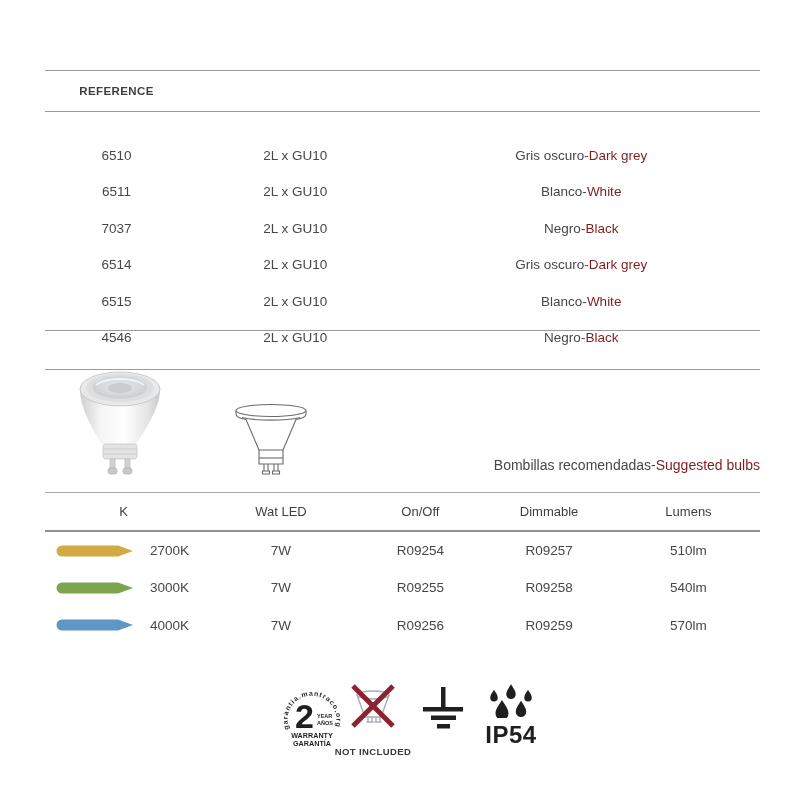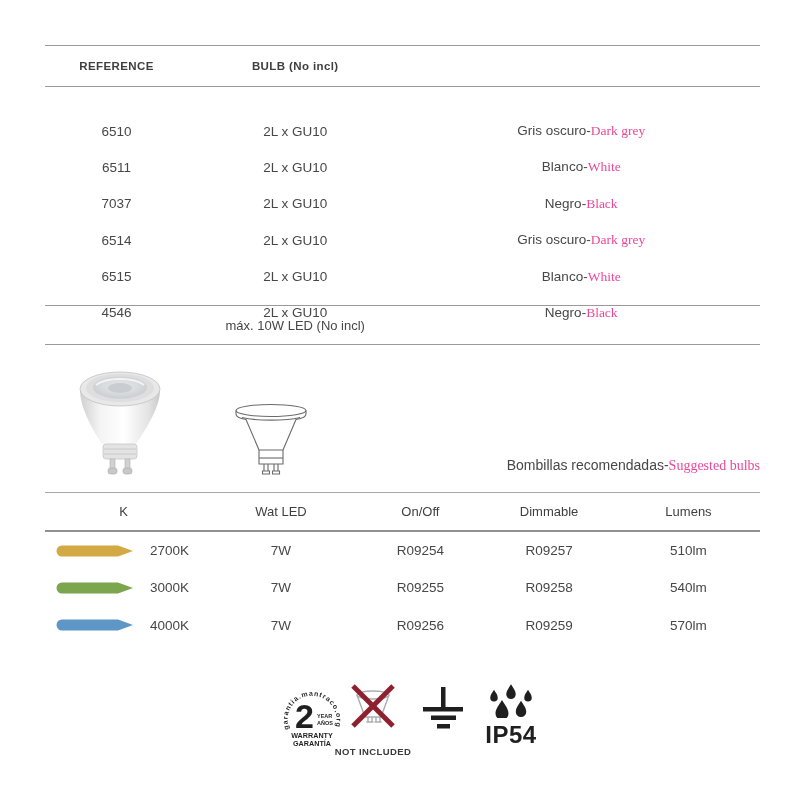--- a/index.html
+++ b/index.html
@@ -3,29 +3,29 @@
 <meta charset="utf-8">
 <style>
   html,body{margin:0;padding:0;}
   body{
     width:800px;height:800px;background:#ffffff;position:relative;
     font-family:"Liberation Sans", sans-serif;color:#474747;overflow:hidden;
   }
   
   .spec-table{position:absolute;left:45px;top:45px;width:715px;}
   .spec-head{display:grid;grid-template-columns:20% 30% 50%;height:40px;
-    border-top:1.5px solid #9a9a9a;border-bottom:1.5px solid #9a9a9a;align-items:center;}
+    border-top:1.5px solid #9a9a9a;border-bottom:1.5px solid #9a9a9a;align-items:center;margin-top:25px;}
   .spec-head div{text-align:center;font-size:11.5px;font-weight:bold;color:#3f3f3f;letter-spacing:.4px;}
   .spec-row{display:grid;grid-template-columns:20% 30% 50%;height:36.4px;align-items:center;}
   .spec-row div{text-align:center;font-size:13.5px;color:#474747;margin-top:36px;}
   .spec-foot{display:grid;grid-template-columns:20% 30% 50%;height:38px;align-items:center;
     border-top:1.5px solid #9a9a9a;border-bottom:1.5px solid #9a9a9a;}
   .spec-foot div{text-align:center;font-size:13px;}
   .t-dark{color:#474747;}
-  .t-light{color:#ec4899;font-family:Liberation Serif, serif;}
+  .t-light{color:#7f1d1d;}
   
   .bulb-photo{position:absolute;left:76px;top:366px;}
   .bulb-drawing{position:absolute;left:232px;top:402px;}
   
   .bulbs-heading{position:absolute;right:40px;top:457px;font-size:14px;text-align:left;}
   
   .bulb-table{position:absolute;left:45px;top:492px;width:715px;}
   .bt-head{display:grid;grid-template-columns:22% 22% 17% 19% 20%;height:37px;align-items:center;
     border-top:1px solid #a8a8a8;border-bottom:2px solid #909090;}
   .bt-head div{text-align:center;font-size:13px;color:#3f3f3f;}
@@ -42,21 +42,20 @@
   .ground{left:421px;top:687px;}
   .ip54{left:482px;top:682px;width:58px;text-align:center;}
   .ip54 .ip-label{font-size:24px;font-weight:bold;color:#1f1f1f;letter-spacing:.5px;line-height:1;margin-top:1px;}
 </style>
 </head>
 <body>
 
 <div class="spec-table">
   <div class="spec-head">
     <div>REFERENCE</div>
-    <div>BULB (No incl)</div>
   </div>
 
   <div class="spec-row">
     <div>6510</div>
     <div>2L x GU10</div>
     <div><span class="t-dark">Gris oscuro-</span><span class="t-light">Dark grey</span></div>
   </div>
   <div class="spec-row">
     <div>6511</div>
     <div>2L x GU10</div>
@@ -78,21 +77,20 @@
     <div><span class="t-dark">Blanco-</span><span class="t-light">White</span></div>
   </div>
   <div class="spec-row">
     <div>4546</div>
     <div>2L x GU10</div>
     <div><span class="t-dark">Negro-</span><span class="t-light">Black</span></div>
   </div>
 
   <div class="spec-foot">
     <div></div>
-    <div class="t-dark">máx. 10W LED (No incl)</div>
   </div>
 </div>
 
 <div class="bulb-photo">
   <svg width="88" height="112" viewBox="0 0 88 112">
     <defs>
       <linearGradient id="bodyGrad" x1="0" y1="0" x2="1" y2="0">
         <stop offset="0" stop-color="#cfcfcf"></stop>
           <stop offset="0.25" stop-color="#f4f4f4"></stop>
         <stop offset="0.55" stop-color="#ffffff"></stop>

